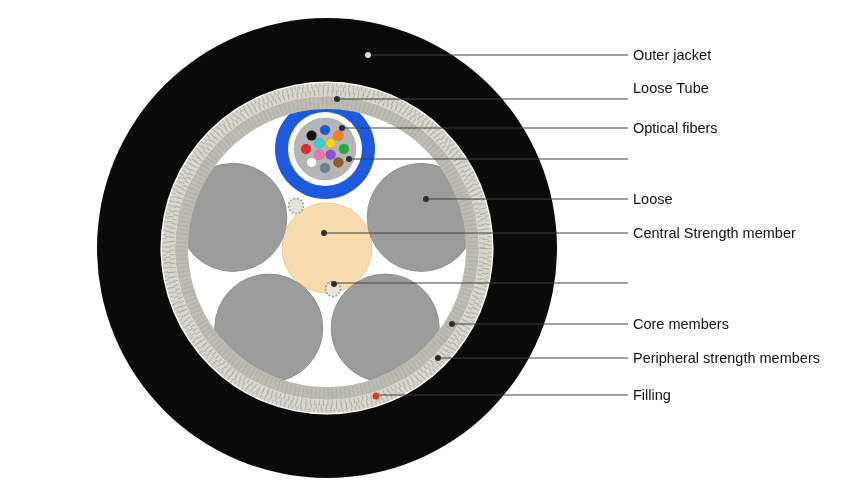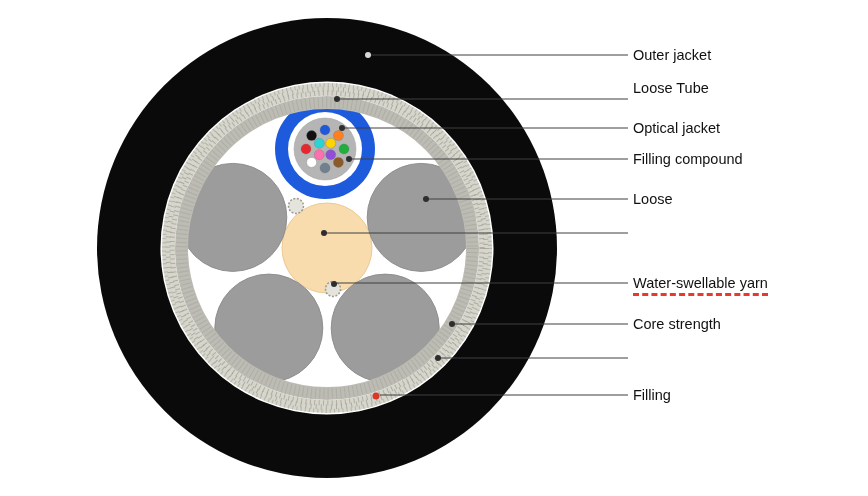--- a/index.html
+++ b/index.html
@@ -97,21 +97,21 @@
       <circle class="ldot" cx="324" cy="233" r="3"></circle>
       <circle class="ldot" cx="334" cy="284" r="3"></circle>
       <circle class="ldot" cx="452" cy="324" r="3"></circle>
       <circle class="ldot" cx="438" cy="358" r="3"></circle>
     </g>
   </svg>
 
   <div class="labels-layer">
     <div class="lbl" style="top:46px">Outer jacket</div>
     <div class="lbl" style="top:79px">Loose Tube</div>
-    <div class="lbl" style="top:119px">Optical jacket</div>
-    <div class="lbl" style="top:150px">Filling compound</div>
+    <div class="lbl" style="top:119px">Optical fibers</div>
     <div class="lbl" style="top:190px">Loose</div>
-    <div class="lbl red-underline" style="top:274px">Water-swellable yarn</div>
-    <div class="lbl" style="top:315px">Core strength</div>
+    <div class="lbl" style="top:224px">Central Strength member</div>
+    <div class="lbl" style="top:315px">Core members</div>
+    <div class="lbl" style="top:349px">Peripheral strength members</div>
     <div class="lbl" style="top:386px">Filling</div>
   </div>
 
 </div>
 
 </body></html>

